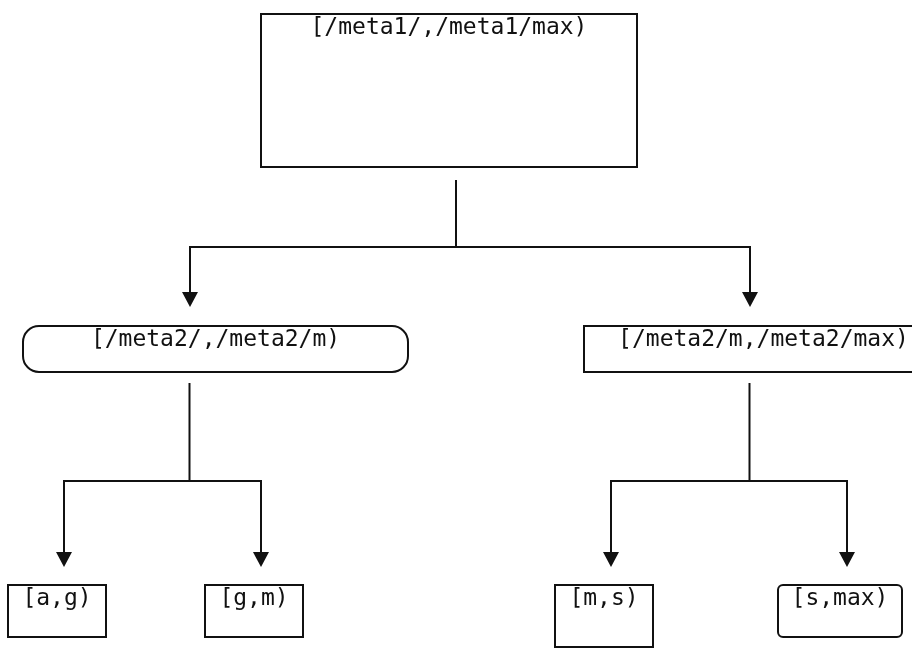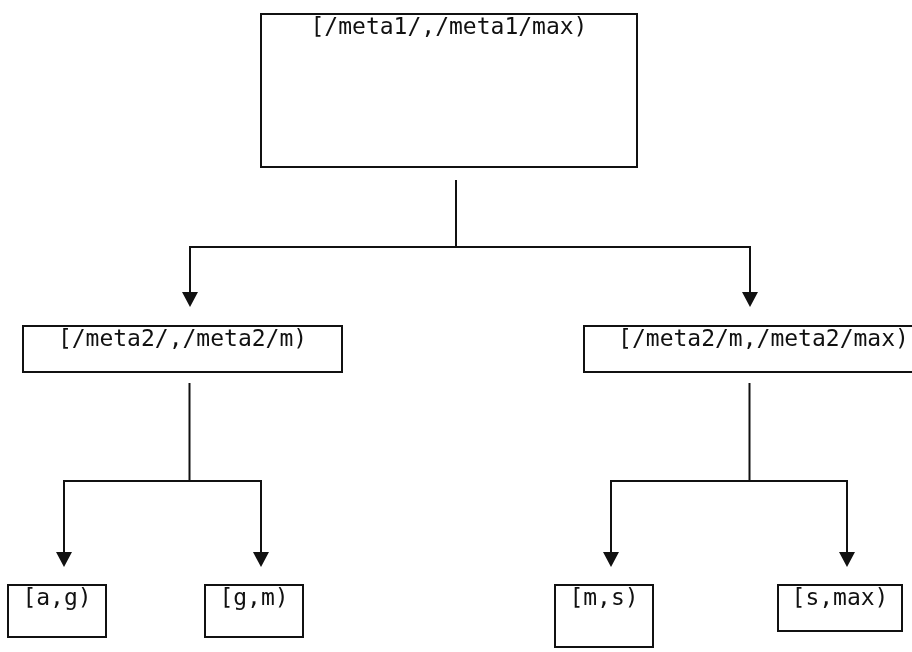--- a/index.html
+++ b/index.html
@@ -39,26 +39,26 @@
     border: 2px solid #111111;
     background: #ffffff;
     display: flex;
     align-items: flex-start;
     justify-content: center;
     font-size: 23px;
     line-height: 1;
     white-space: nowrap;
   }
   .node-root  { left: 260px; top: 13px;  width: 378px; height: 155px; }
-  .node-left  { left: 22px;  top: 325px; width: 321px; height: 48px; }
+  .node-left  { left: 22px;  top: 325px; width: 387px; height: 48px; border-radius: 17px; }
   .node-right { left: 583px; top: 325px; width: 361px; height: 48px; }
   .node-leaf-ag   { left: 7px;   top: 584px; width: 100px; height: 54px; }
   .node-leaf-gm   { left: 204px; top: 584px; width: 100px; height: 54px; }
   .node-leaf-ms   { left: 554px; top: 584px; width: 100px; height: 64px; }
-  .node-leaf-smax { left: 777px; top: 584px; width: 126px; height: 48px; }
+  .node-leaf-smax { left: 777px; top: 584px; width: 126px; height: 54px; border-radius: 6px; }
 </style>
 </head>
 <body>
 
 <div class="canvas">
 
   <svg class="edges-svg" viewBox="0 0 912 652" aria-hidden="true">
 
     <path d="M456,180 V247"></path>
     <path d="M190,292 V247 H750 V292"></path>

